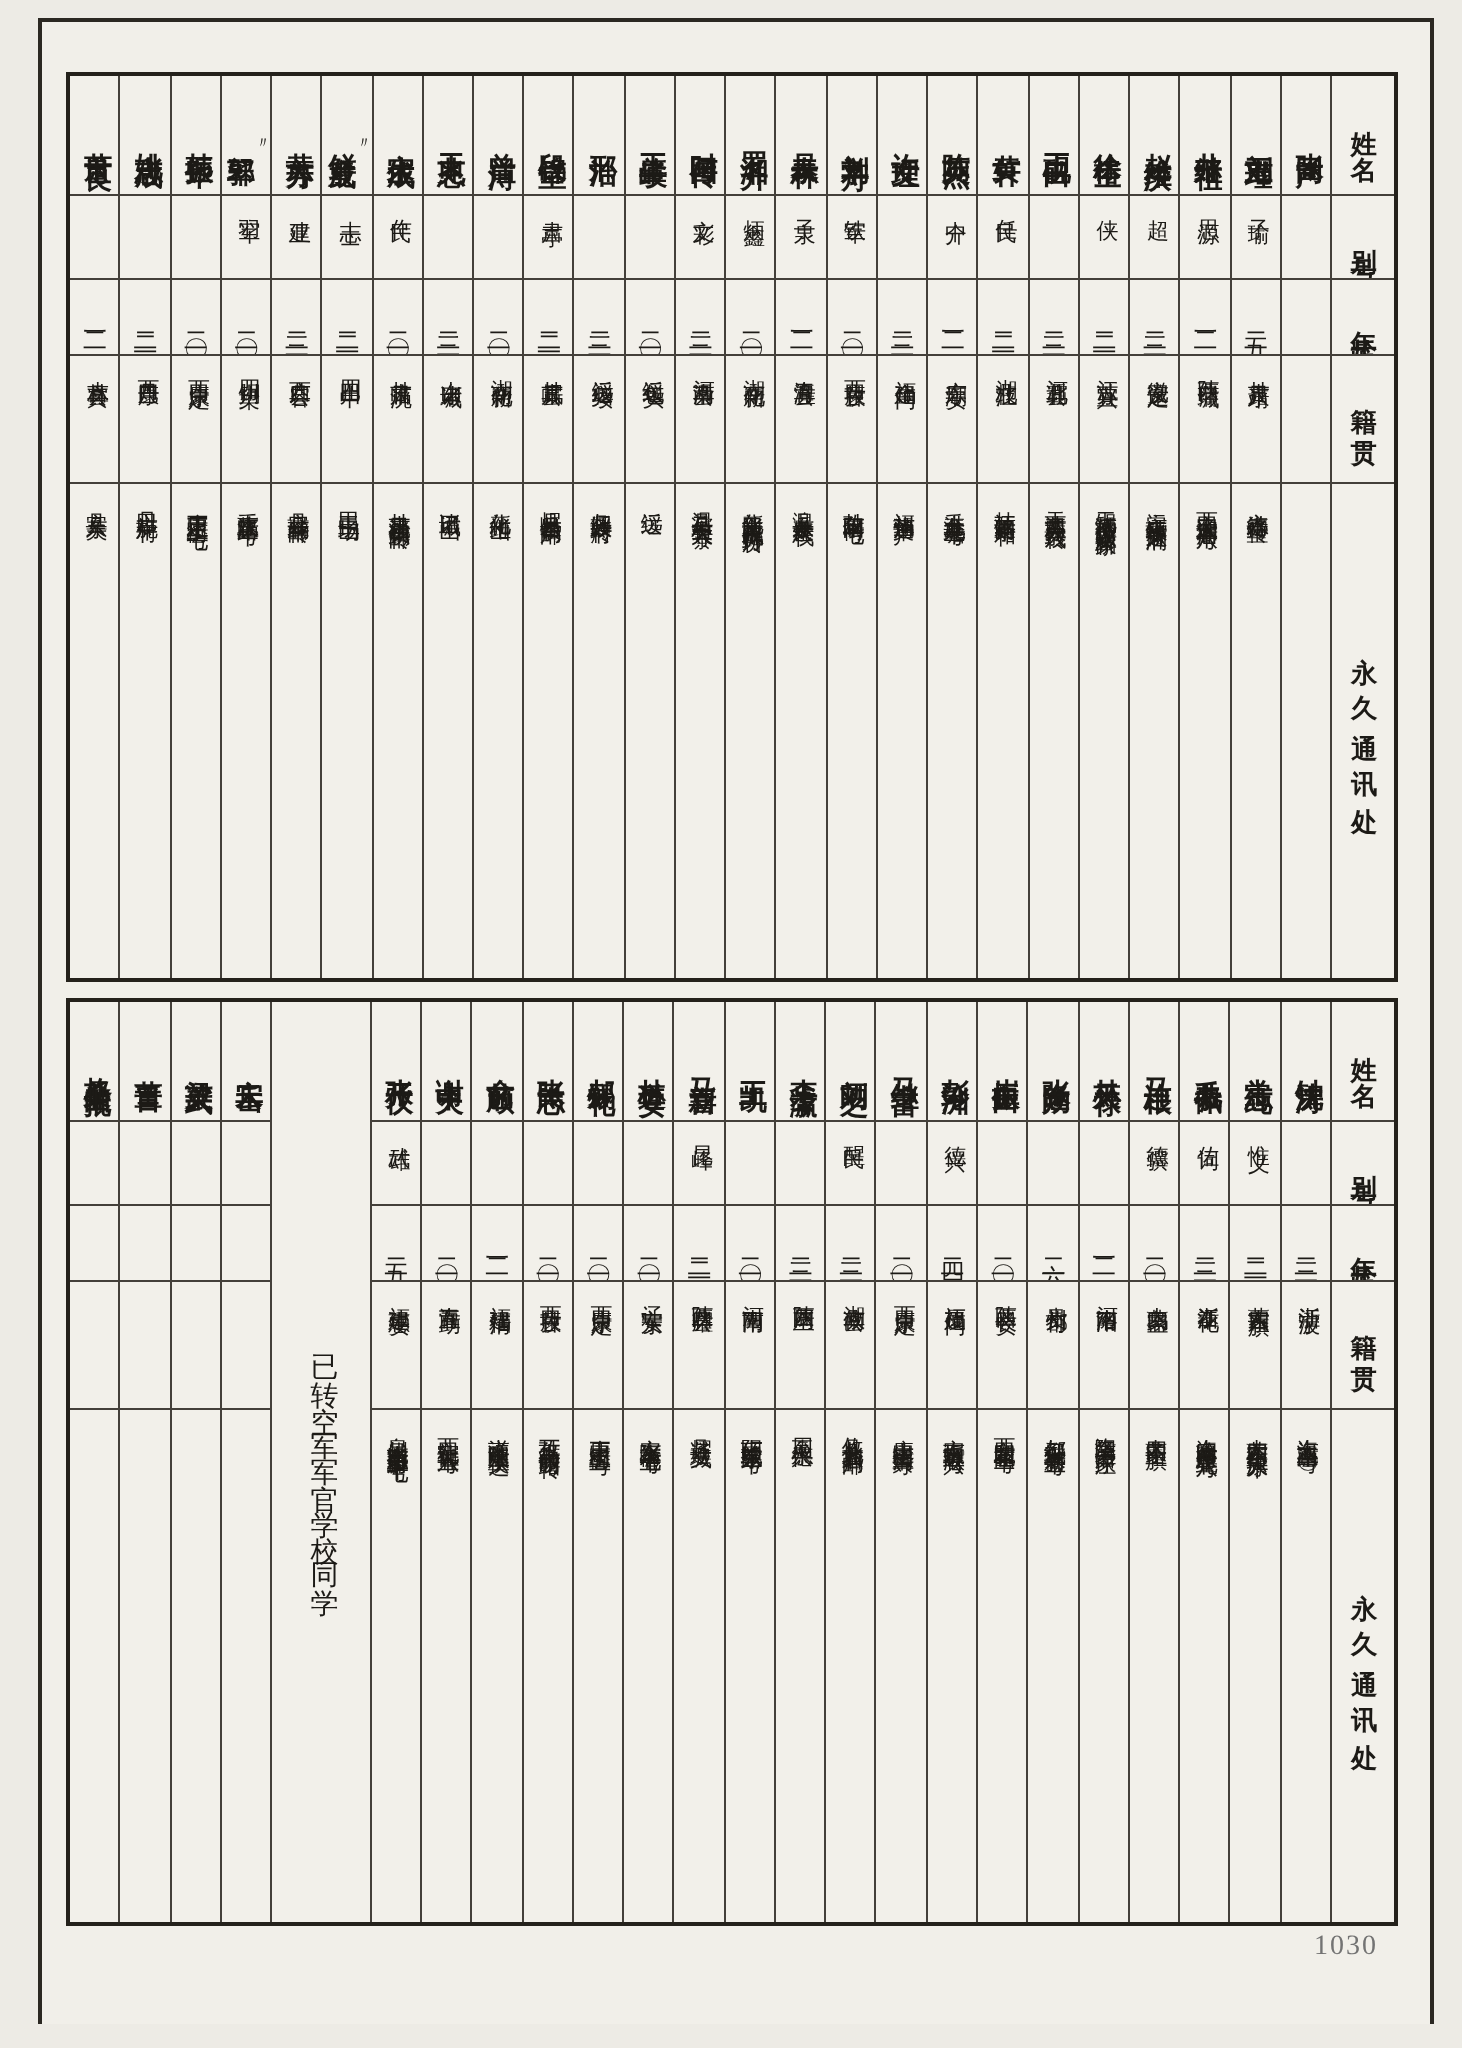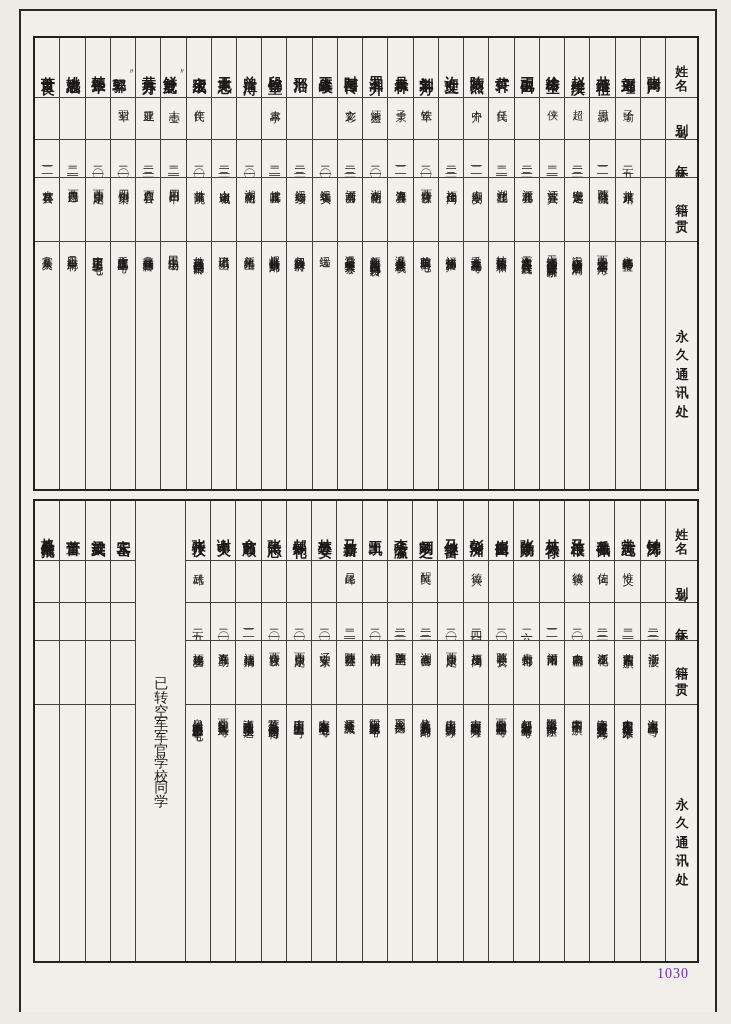--- a/index.html
+++ b/index.html
@@ -52,21 +52,21 @@
   .hdr span{font-size:13px;font-weight:600;}
   .hdr-name span{letter-spacing:13px;}
   .hdr-alias span{letter-spacing:5px;}
   .hdr-age span{letter-spacing:4px;}
   .hdr-native span{letter-spacing:16px;}
   .hdr-address span{letter-spacing:19px;}
   .note-cell{flex:1 1 auto;align-items:center;border-bottom:none;}
   .note-cell span{font-size:14px;letter-spacing:13px;}
   .page-number{
     position:absolute;right:42px;top:966px;
-    font-size:14px;letter-spacing:1px;color:#6d28d9;
+    font-size:14px;letter-spacing:1px;color:#737373;
   }
 </style>
 </head>
 <body>
 
 <div class="page-frame"></div>
 
 <div class="register-table" id="table0">
     <div class="col header-col">
       <div class="cell hdr hdr-name r-name">

